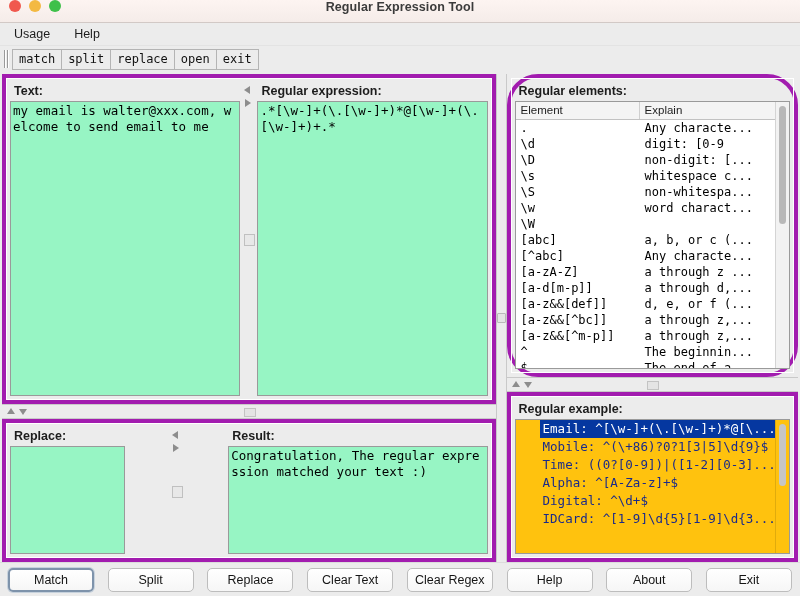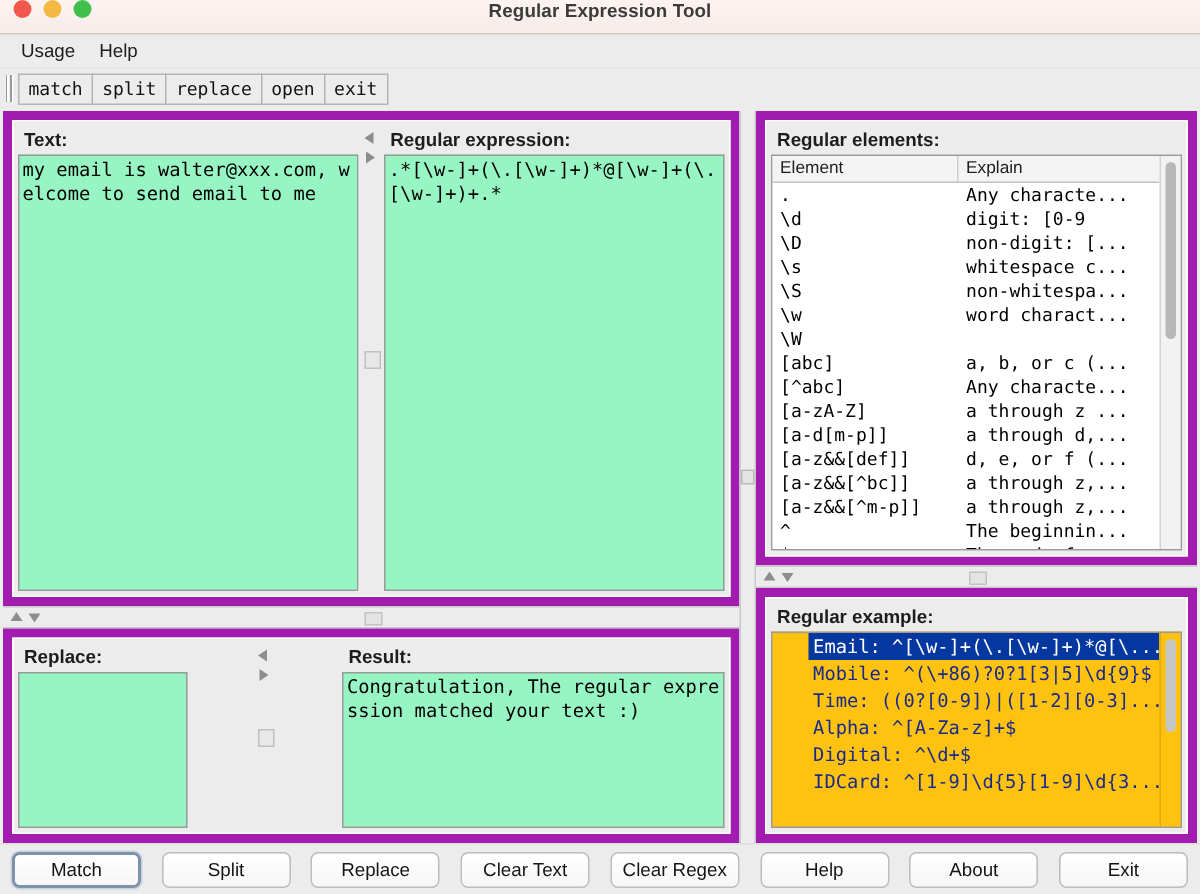--- a/index.html
+++ b/index.html
@@ -51,20 +51,21 @@
 
   
   .menubar {
     height: 22px;
     background: #ececec;
     display: flex;
     align-items: center;
     padding-left: 6px;
     flex: 0 0 auto;
     border-bottom: 1px solid #e3e3e3;
+    gap: 8px;
   }
   .menu-item {
     font-size: 12.5px;
     color: #1d1d1d;
     padding: 2px 8px;
     cursor: default;
   }
 
   
   .toolbar {
@@ -133,21 +134,21 @@
   }
   .right-col {
     flex: 1 1 auto;
     display: flex;
     flex-direction: column;
     min-width: 0;
   }
 
   
   .panel {
-    border: 6px solid #a21caf;
+    border: 4px solid #a21caf;
     background: #ececec;
     box-sizing: border-box;
     position: relative;
   }
   .panel-inner {
     border: 1px solid #ffffff;
     height: 100%;
     box-sizing: border-box;
     padding: 3px;
     display: flex;
@@ -260,20 +261,21 @@
   .bl-pane { display: flex; flex-direction: column; min-width: 0; min-height: 0; }
   .bl-pane.replace { width: 200px; }
   .bl-pane.result  { flex: 1 1 auto; }
 
   
   .elements-wrap {
     flex: 1 1 auto;
     display: flex;
     flex-direction: column;
     min-height: 0;
+    border-radius: 31px;
   }
   .table-box {
     flex: 1 1 auto;
     border: 1px solid #9a9a9a;
     background: #ffffff;
     display: flex;
     overflow: hidden;
     min-height: 0;
   }
   .table-main { flex: 1 1 auto; display: flex; flex-direction: column; min-width: 0; }

